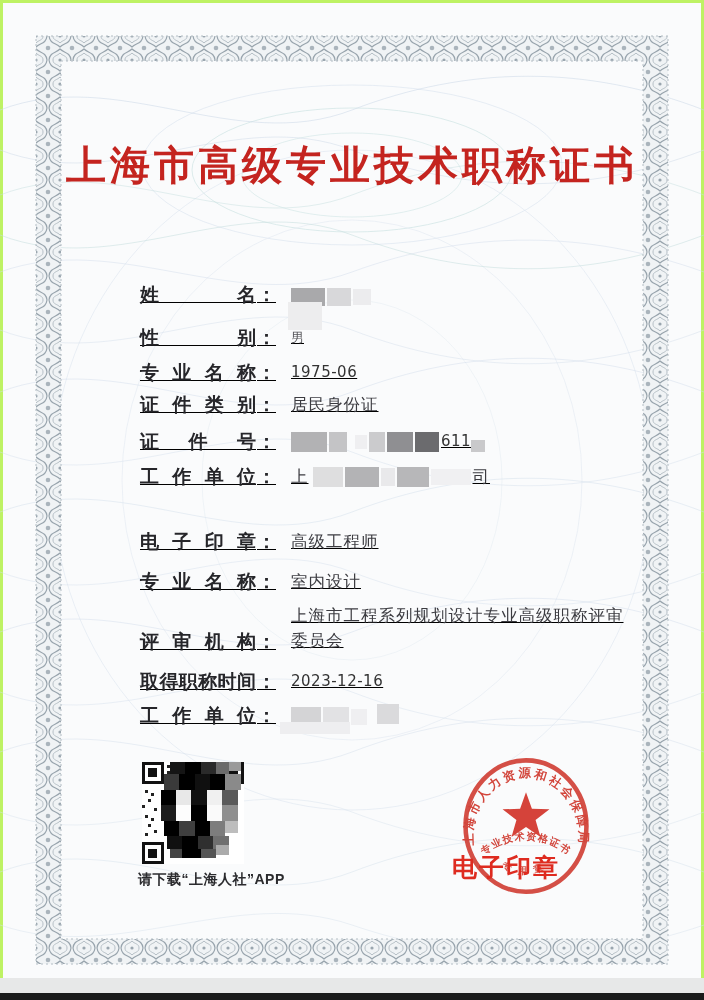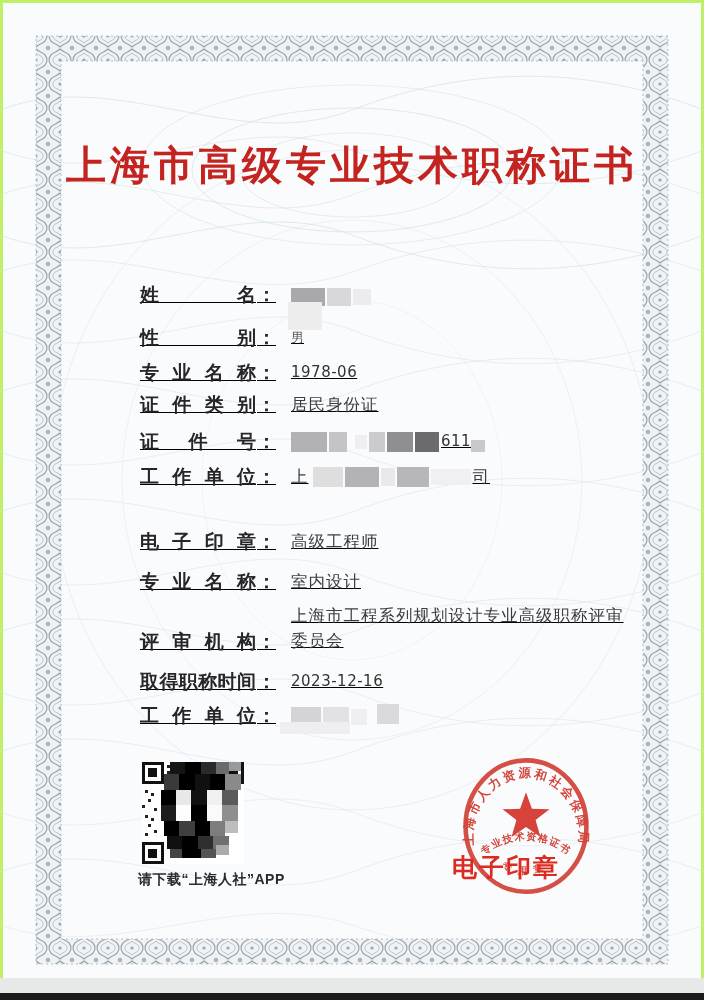--- a/index.html
+++ b/index.html
@@ -114,21 +114,21 @@
 
   <div class="row" style="top:321px">
     <span class="lab">性别</span>
       <span class="colon">：</span>
     <div class="val small-kai">男</div>
   </div>
 
   <div class="row" style="top:358px">
     <span class="lab">专业名称</span>
       <span class="colon">：</span>
-    <div class="val num">1978-06</div>
+    <div class="val num">1975-06</div>
   </div>
 
   <div class="row" style="top:391px">
     <span class="lab">证件类别</span>
       <span class="colon">：</span>
     <div class="val kai">居民身份证</div>
   </div>
 
   <div class="row" style="top:428px">
     <span class="lab">证件号</span>

